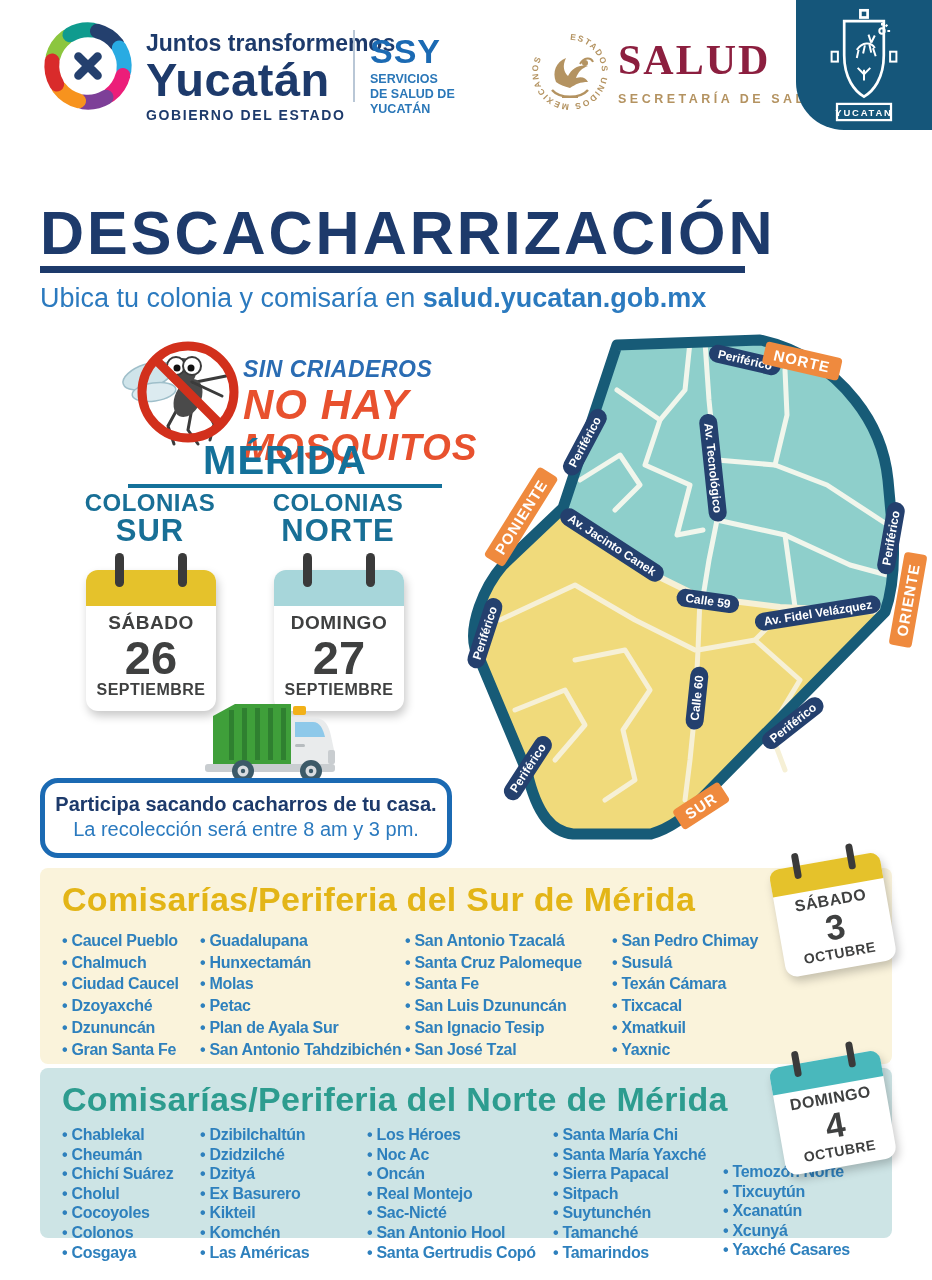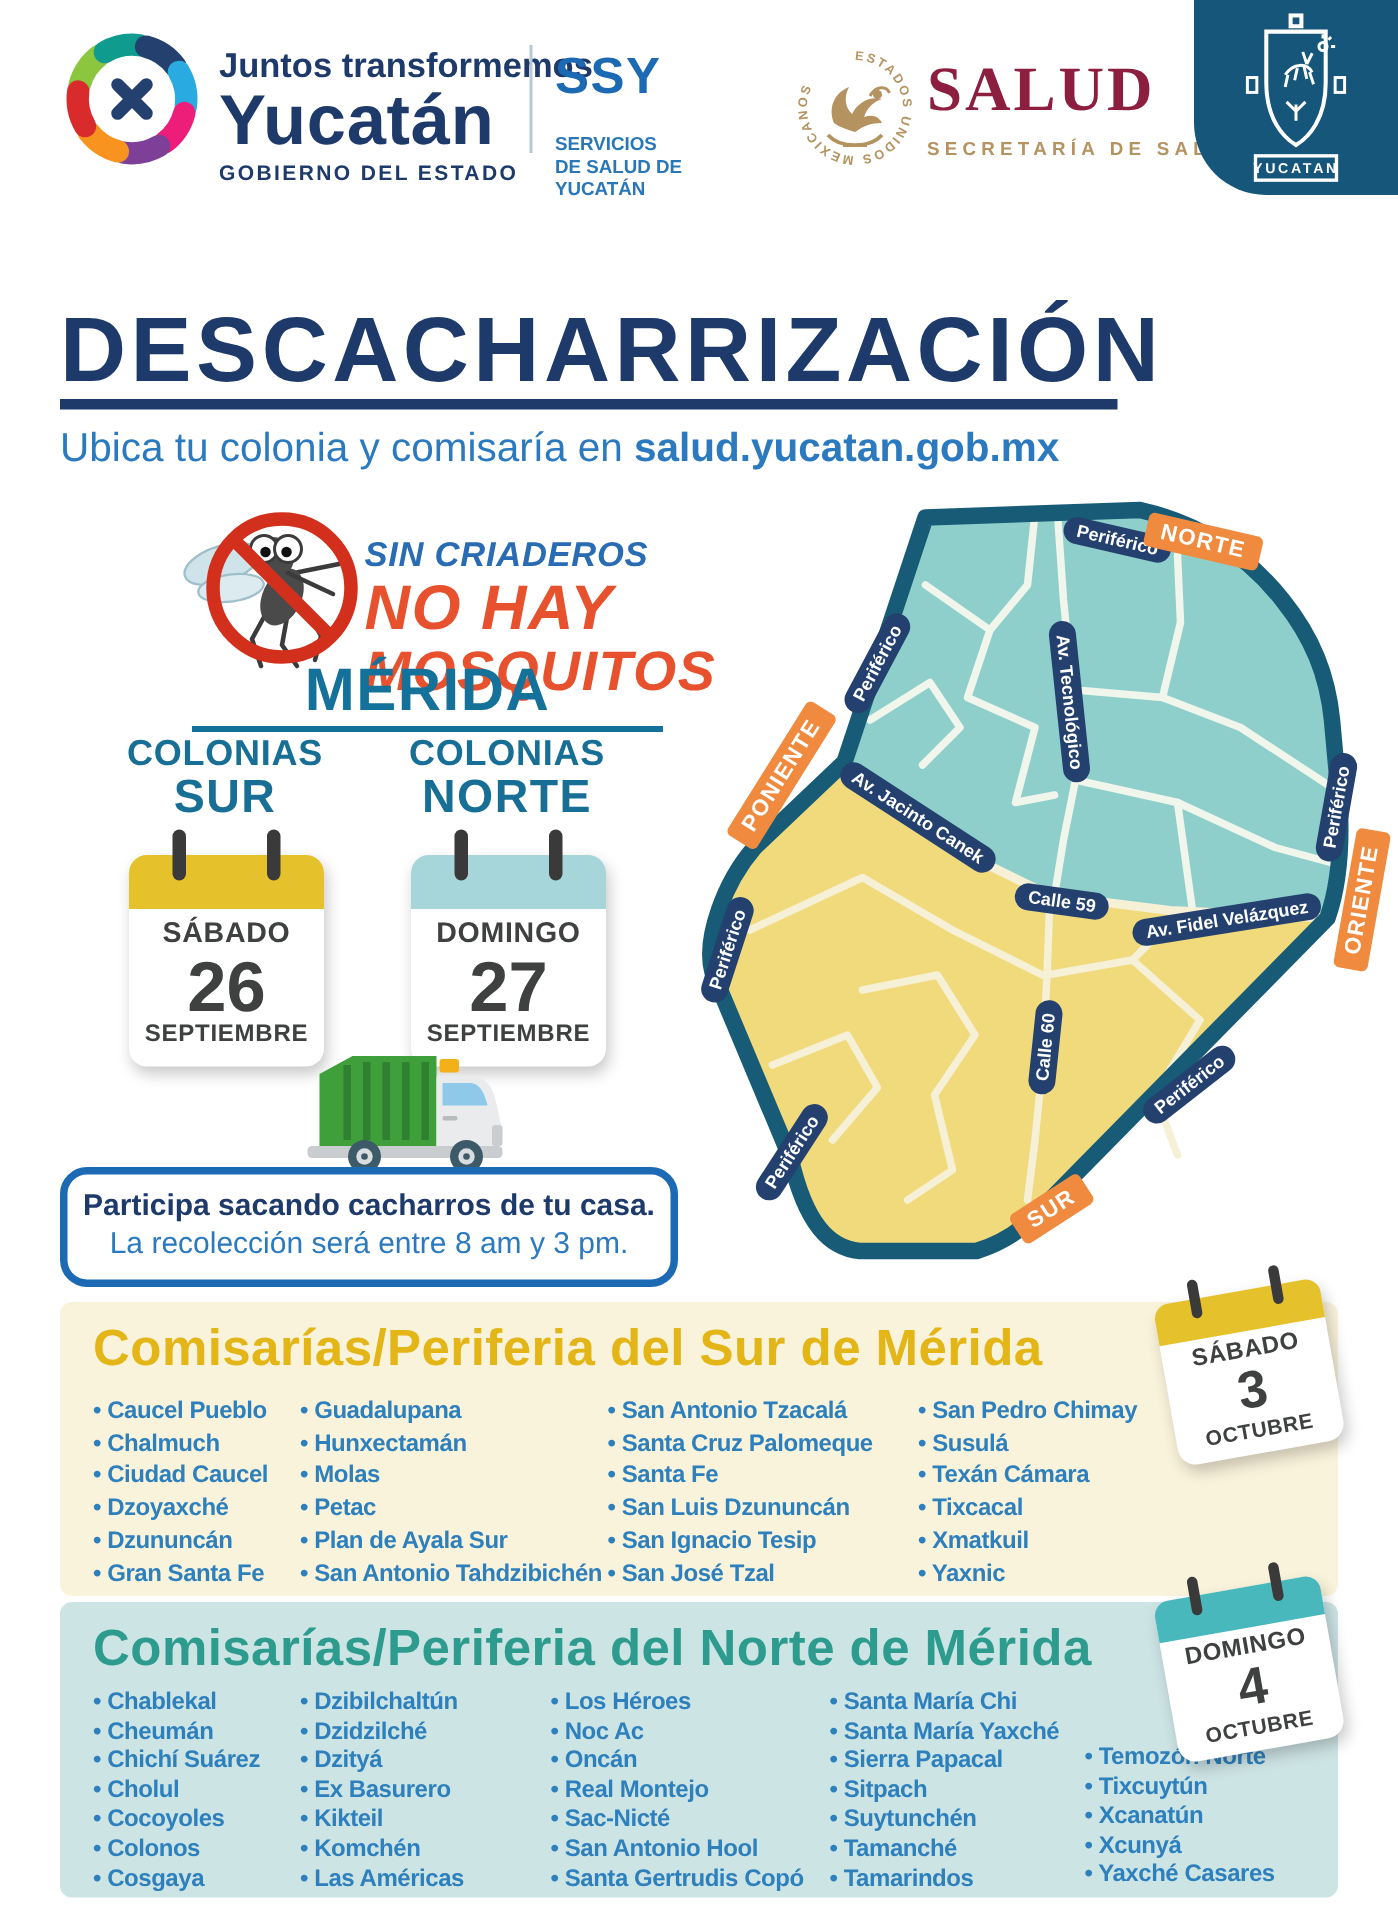--- a/index.html
+++ b/index.html
@@ -8,21 +8,21 @@
   .abs{position:absolute;}
 
   
   .gov-text{left:146px;top:30px;color:var(--navy,#1d3a6b);}
   .gov-tagline{font-size:23px;font-weight:700;}
   .gov-name{font-size:47px;font-weight:700;line-height:46px;letter-spacing:.5px;}
   .gov-sub{font-size:14px;font-weight:700;letter-spacing:1.6px;margin-top:4px;}
   .hdr-divider{left:353px;top:30px;width:2px;height:72px;background:#b9c7d6;}
   .ssy{left:370px;top:32px;color:#1b6ab3;}
   .ssy-acr{font-size:34px;font-weight:700;letter-spacing:1px;}
-  .ssy-sub{font-size:12.5px;font-weight:700;line-height:15px;margin-top:18px;color:#2a77b8;}
+  .ssy-sub{font-size:12.5px;font-weight:700;line-height:15px;margin-top:1px;color:#2a77b8;}
   .salud-text{left:618px;top:36px;}
   .salud-name{font-family:"Liberation Serif","DejaVu Serif",serif;font-size:42px;font-weight:700;
               letter-spacing:2px;color:var(--maroon,#8c1f3f);}
   .salud-sub{font-size:12.5px;font-weight:700;letter-spacing:3.5px;color:var(--gold,#b49361);margin-top:8px;}
   .teal-box{left:796px;top:0;width:136px;height:130px;background:var(--teal-box,#15567a);
             border-radius:0 0 0 48px;}
 
   
   .title1{left:40px;top:148px;font-size:52px;font-weight:700;letter-spacing:2px;color:var(--navy,#1d3a6b);}
   .title2{left:40px;top:198px;font-size:61px;font-weight:700;letter-spacing:3px;color:var(--navy,#1d3a6b);}
@@ -74,21 +74,21 @@
   
   .map{left:455px;top:330px;width:477px;height:520px;}
   .pill{position:absolute;white-space:nowrap;color:#fff;font-weight:700;
         transform:translate(-50%,-50%) rotate(var(--r,0deg));}
   .pill--road{background:var(--road-pill,#24406e);font-size:12px;padding:2px 9px;border-radius:9px;}
   .pill--dir{background:var(--direction-pill,#ef8a3e);font-size:15px;padding:3px 10px;border-radius:4px;letter-spacing:1px;}
 
   
   .section{left:40px;width:852px;border-radius:8px;}
   .sec-south{top:868px;height:196px;background:var(--cream-bg,#faf3db);}
-  .sec-north{top:1068px;height:197px;background:var(--lightblue-bg,#cde4e5);}
+  .sec-north{top:1068px;height:170px;background:var(--lightblue-bg,#cde4e5);}
   .sec-title{position:absolute;left:22px;top:12px;font-size:34px;font-weight:700;letter-spacing:.3px;}
   .sec-title--south{color:var(--gold-title,#e3b517);}
   .sec-title--north{color:var(--teal-title,#2d9c8f);}
   .col{position:absolute;color:var(--list-blue,#2e80bd);font-size:16px;font-weight:600;letter-spacing:-.3px;}
   .sec-south .col{top:62px;line-height:21.7px;}
   .sec-north .col{top:57px;line-height:19.6px;}
 </style>
 </head>
 <body>
 

